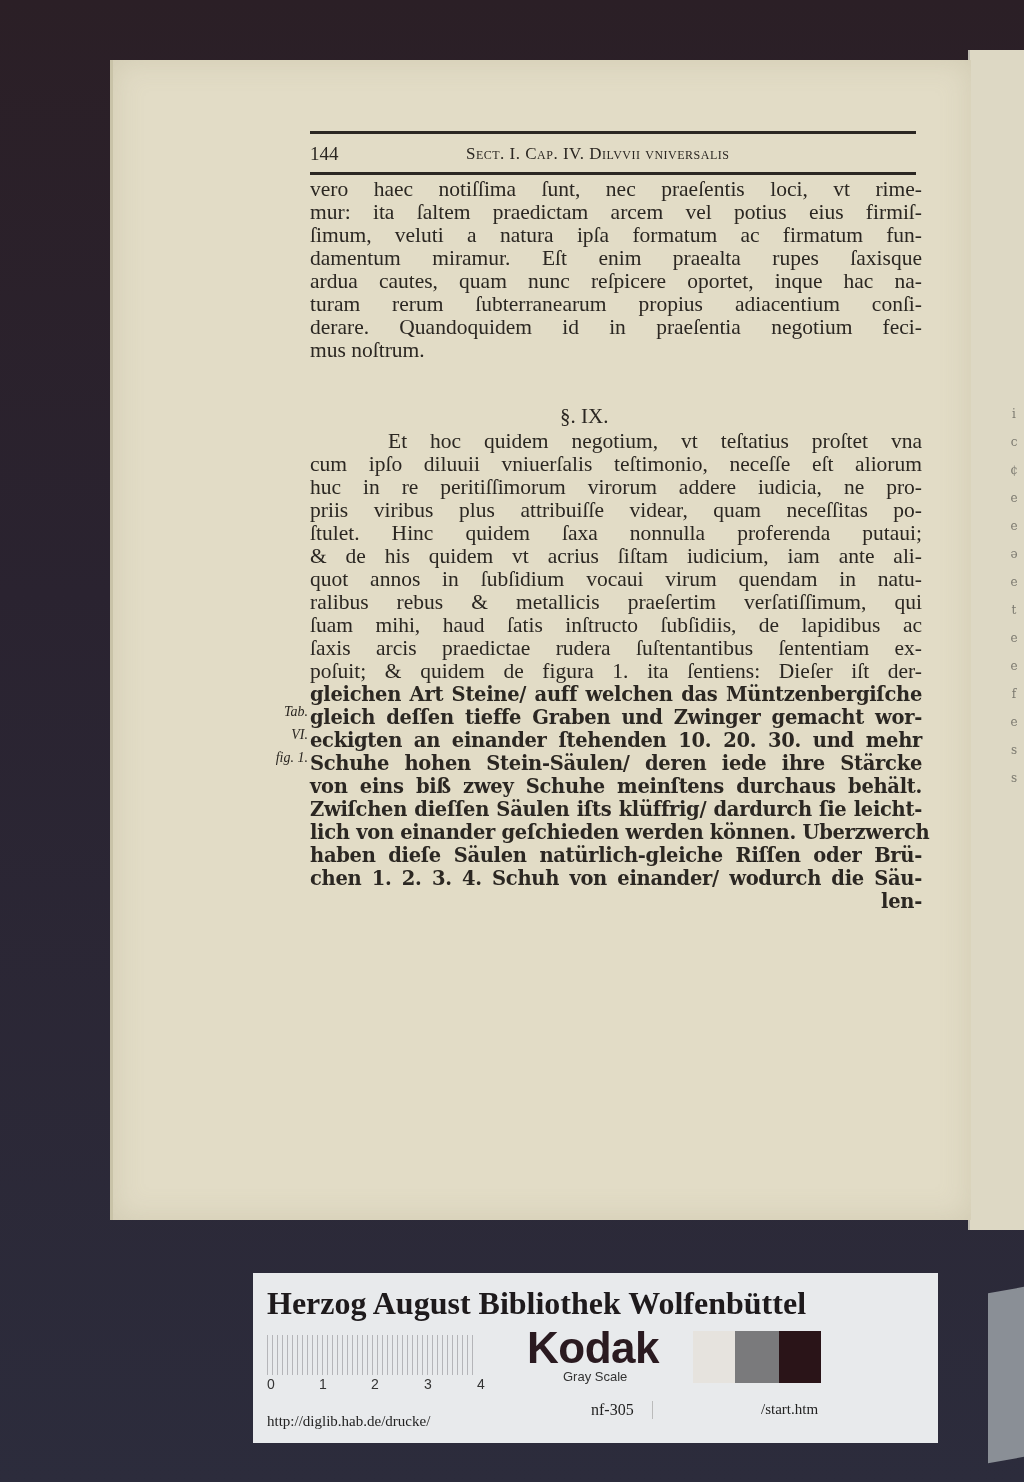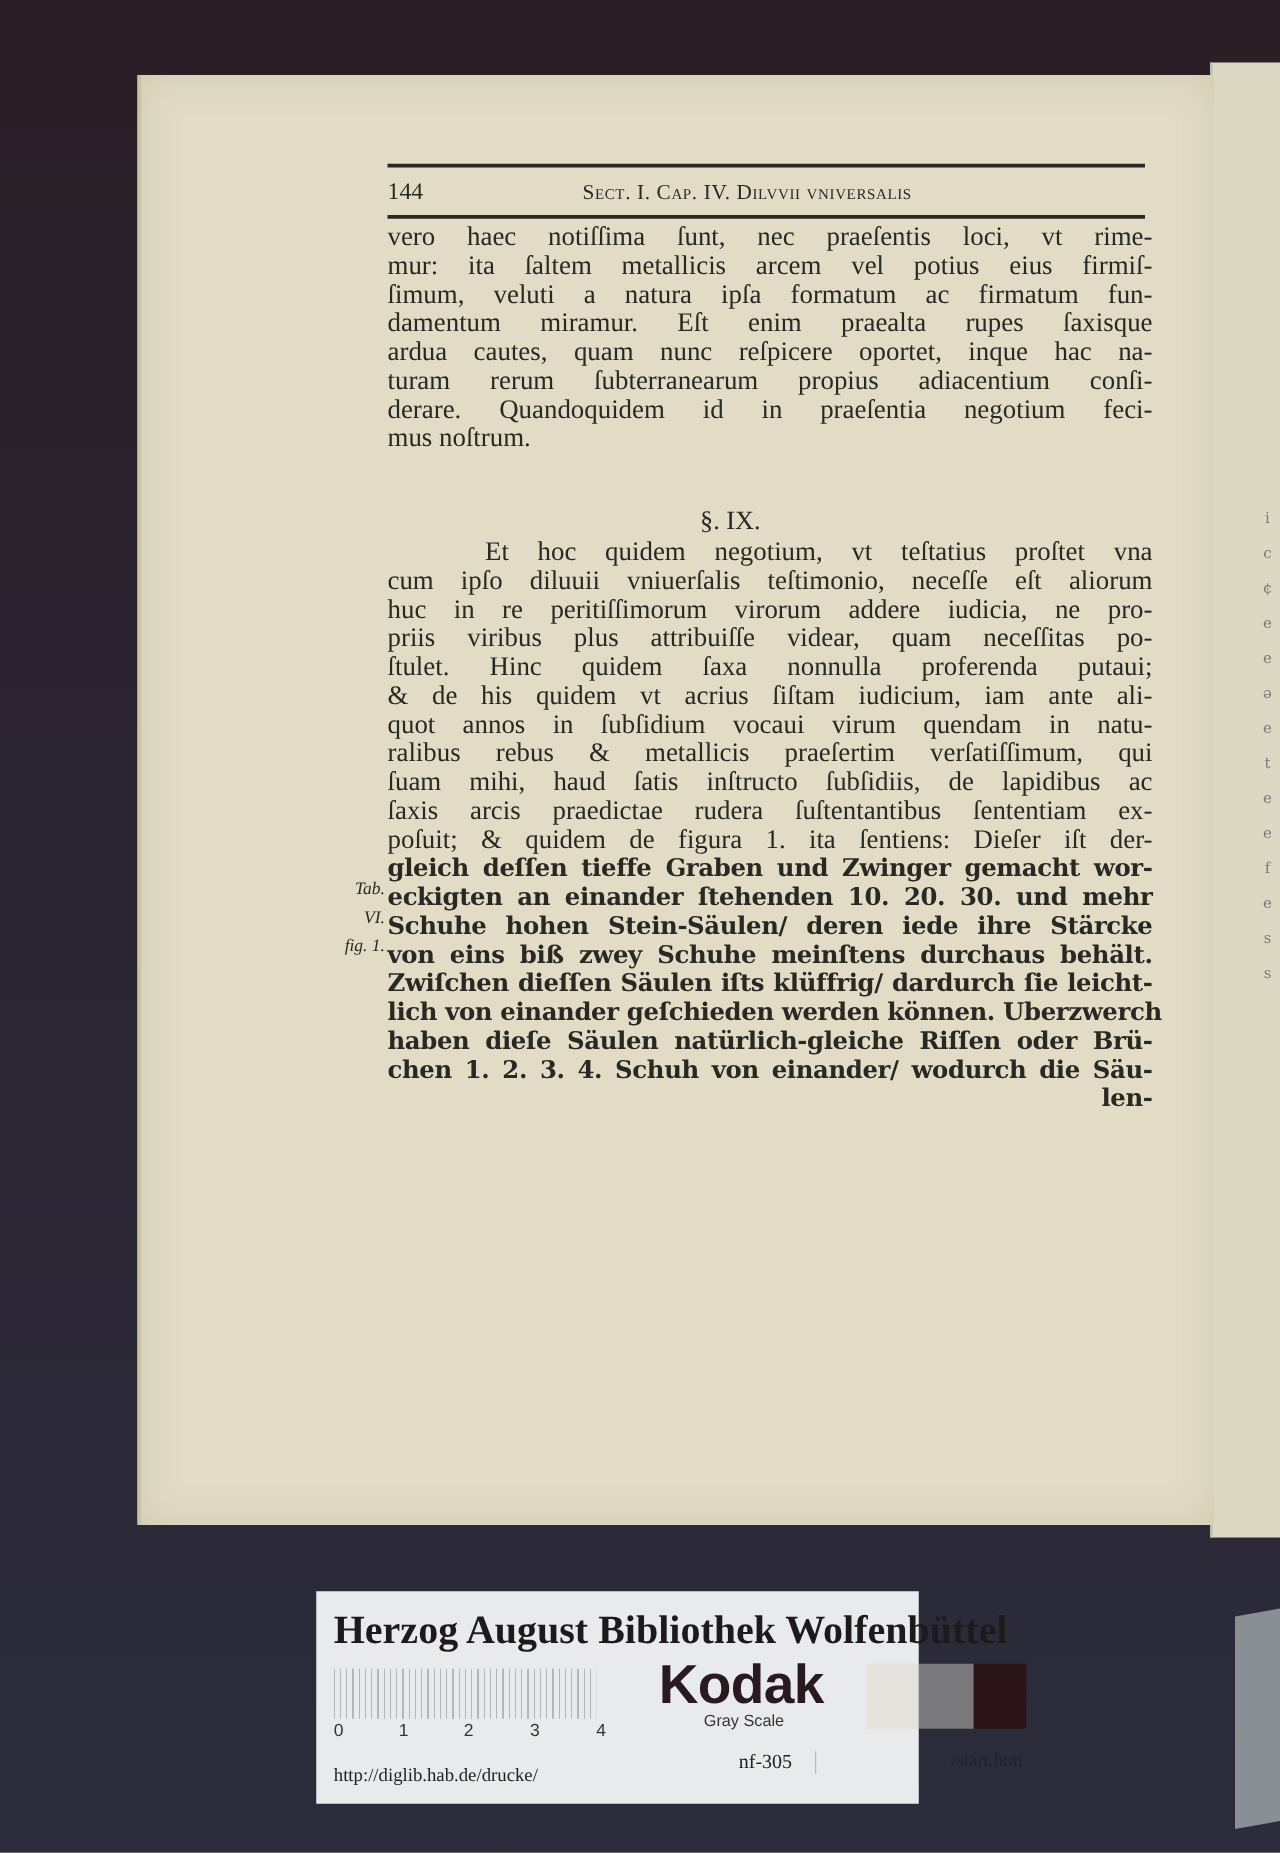--- a/index.html
+++ b/index.html
@@ -67,21 +67,21 @@
   .fraktur {
     font-family: "DejaVu Serif", serif; font-weight: bold;
     font-size: 19.5px; letter-spacing: -0.3px;
   }
   .margin-note {
     position: absolute; left: 268px; top: 700px; width: 40px;
     font-size: 14px; line-height: 23px; font-style: italic; color: #2b2722;
     text-align: right;
   }
   .label-card {
-    position: absolute; left: 253px; top: 1273px; width: 482px; height: 170px;
+    position: absolute; left: 253px; top: 1273px; width: 685px; height: 170px;
     background: #e8eaec;
   }
   .label-title {
     position: absolute; left: 14px; top: 12px; width: 575px;
     font-size: 32px; font-weight: bold; color: #1e1a1c; white-space: nowrap;
     font-family: "Liberation Serif", serif;
   }
   .ruler {
     position: absolute; left: 14px; top: 62px; width: 210px; height: 40px;
     background: repeating-linear-gradient(90deg, #a8a8ac 0 1px, transparent 1px 5px);
@@ -142,21 +142,21 @@
 
 <div class="page"></div>
 
 <div class="running-head"></div>
 <div class="pagenum">144</div>
 <div class="head-title">Sect. I. Cap. IV. Dilvvii vniversalis</div>
 <div class="running-head-bottom"></div>
 
 <div class="text-block" style="top:178px;">
   <span class="line">vero haec notiſſima ſunt, nec praeſentis loci, vt rime-</span>
-  <span class="line">mur: ita ſaltem metallicis arcem vel potius eius firmiſ-</span>
+  <span class="line">mur: ita ſaltem praedictam arcem vel potius eius firmiſ-</span>
   <span class="line">ſimum, veluti a natura ipſa formatum ac firmatum fun-</span>
   <span class="line">damentum miramur. Eſt enim praealta rupes ſaxisque</span>
   <span class="line">ardua cautes, quam nunc reſpicere oportet, inque hac na-</span>
   <span class="line">turam rerum ſubterranearum propius adiacentium conſi-</span>
   <span class="line">derare. Quandoquidem id in praeſentia negotium feci-</span>
   <span class="line last">mus noſtrum.</span>
 </div>
 
 <div class="section-mark">§. IX.</div>
 
@@ -165,20 +165,21 @@
   <span class="line">cum ipſo diluuii vniuerſalis teſtimonio, neceſſe eſt aliorum</span>
   <span class="line">huc in re peritiſſimorum virorum addere iudicia, ne pro-</span>
   <span class="line">priis viribus plus attribuiſſe videar, quam neceſſitas po-</span>
   <span class="line">ſtulet. Hinc quidem ſaxa nonnulla proferenda putaui;</span>
   <span class="line">&amp; de his quidem vt acrius ſiſtam iudicium, iam ante ali-</span>
   <span class="line">quot annos in ſubſidium vocaui virum quendam in natu-</span>
   <span class="line">ralibus rebus &amp; metallicis praeſertim verſatiſſimum, qui</span>
   <span class="line">ſuam mihi, haud ſatis inſtructo ſubſidiis, de lapidibus ac</span>
   <span class="line">ſaxis arcis praedictae rudera ſuſtentantibus ſententiam ex-</span>
   <span class="line">poſuit; &amp; quidem de figura 1. ita ſentiens: Dieſer iſt der-</span>
+  <span class="line fraktur">gleichen Art Steine/ auff welchen das Müntzenbergiſche</span>
   <span class="line fraktur">gleich deſſen tieffe Graben und Zwinger gemacht wor-</span>
   <span class="line fraktur">eckigten an einander ſtehenden 10. 20. 30. und mehr</span>
   <span class="line fraktur">Schuhe hohen Stein-Säulen/ deren iede ihre Stärcke</span>
   <span class="line fraktur">von eins biß zwey Schuhe meinſtens durchaus behält.</span>
   <span class="line fraktur">Zwiſchen dieſſen Säulen iſts klüffrig/ dardurch ſie leicht-</span>
   <span class="line fraktur">lich von einander geſchieden werden können. Uberzwerch</span>
   <span class="line fraktur">haben dieſe Säulen natürlich-gleiche Riſſen oder Brü-</span>
   <span class="line fraktur">chen 1. 2. 3. 4. Schuh von einander/ wodurch die Säu-</span>
   <span class="line fraktur right">len-</span>
 </div>

